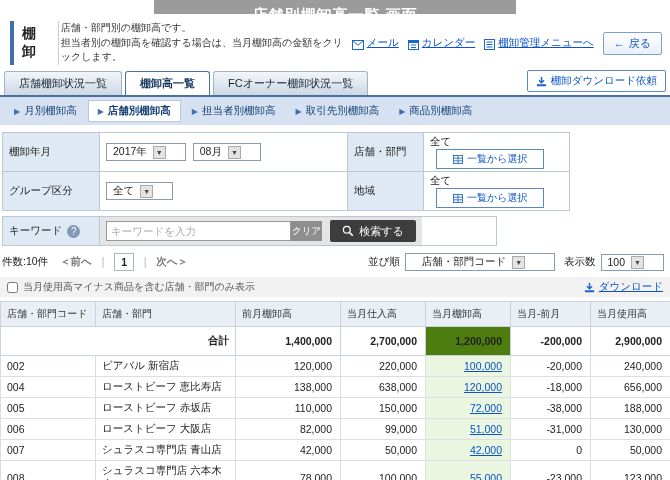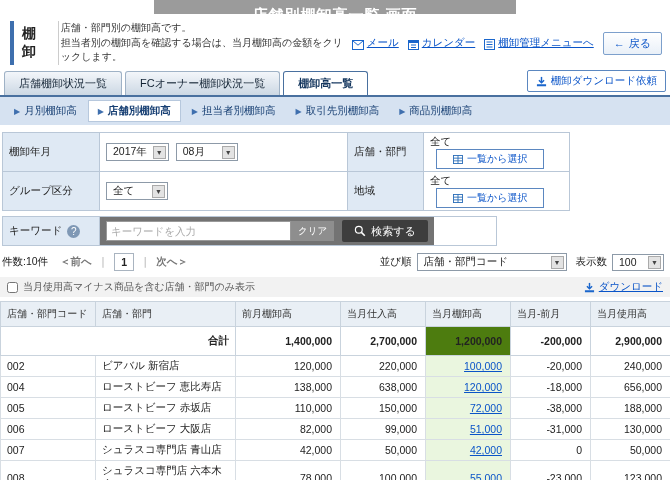--- a/index.html
+++ b/index.html
@@ -39,35 +39,35 @@
 
   
   .filter-table { border-collapse:collapse; margin:7px 0 0 2px; }
   .filter-table td { border:1px solid #b9c7d7; font-size:10.5px; padding:2px 6px; height:25px; }
   td.flabel { background:#dfe9f4; width:97px; }
   td.fvalue { background:#fff; }
   td.fv1 { width:248px; }
   td.fl2 { width:76px; }
   td.fv2 { width:146px; }
   .fake-select { display:inline-flex; align-items:center; border:1px solid #8d9aa8; background:#fff; font-size:10.5px;
-                 padding:1px 2px 1px 6px; margin-right:4px; min-width:62px; justify-content:space-between; cursor:pointer; }
+                 padding:1px 19px 1px 6px; margin-right:4px; min-width:62px; justify-content:center; cursor:pointer; }
   .fake-select .chev { font-size:7px; color:#444; background:#e3e3e3; border:1px solid #aaa; padding:2px; margin-left:6px; line-height:1; }
   .pick-btn { display:inline-flex; align-items:center; gap:4px; border:1px solid #5b87c0; background:#fff; color:#0a54c8;
               font-size:10px; padding:2px 16px; margin-left:6px; cursor:pointer; vertical-align:middle; }
 
   
   .keyword-row { display:flex; align-items:stretch; margin:5px 0 0 2px; border:1px solid #b9c7d7; width:495px; }
   .kw-label { background:#dfe9f4; width:97px; font-size:10.5px; padding:4px 6px; display:flex; align-items:center;
               gap:5px; border-right:1px solid #b9c7d7; }
   .help-badge { width:13px; height:13px; border-radius:50%; background:#7f98b5; color:#fff; font-size:10px;
                 line-height:13px; text-align:center; display:inline-block; }
-  .kw-value { display:flex; align-items:center; padding:3px 6px; background:#737373; }
+  .kw-value { display:flex; align-items:center; padding:3px 6px; background:#e5e5e5; }
   .kw-input { width:185px; height:20px; border:1px solid #999; font-size:10.5px; padding:0 4px; }
   .kw-input::placeholder { color:#aaa; }
-  .clear-btn { background:#8e8e8e; color:#fff; font-size:9.5px; border:none; padding:0 7px; height:20px; cursor:pointer; }
+  .clear-btn { background:#8e8e8e; color:#fff; font-size:9.5px; border:none; padding:0 1px; height:20px; cursor:pointer; }
   .search-btn { margin-left:8px; background:#3d3d3d; color:#fff; font-size:11px; border:none; border-radius:2px;
                 padding:0 12px; height:22px; display:inline-flex; align-items:center; gap:5px; cursor:pointer; }
 
   
   .results-bar { display:flex; align-items:center; margin:7px 2px 0; font-size:10.5px; }
   .pager { display:flex; align-items:center; gap:6px; margin-left:12px;font-weight:bold; }
   .pg-nav { color:#777; cursor:pointer; }
   .page-box { border:1px solid #a9b4c0; background:#fff; padding:0 6px; line-height:16px; }
   .sep { color:#c4c4c4; }
   .sort-group { margin-left:auto; display:flex; align-items:center; gap:5px; }
@@ -141,22 +141,22 @@
     </span>
     <span class="back-btn">
       <span class="icon">←</span>
       <span>戻る</span>
     </span>
   </div>
 </div>
 
 <div class="tabbar">
   <div class="tab">店舗棚卸状況一覧</div>
+  <div class="tab active">棚卸高一覧</div>
   <div class="tab">FCオーナー棚卸状況一覧</div>
-  <div class="tab active">棚卸高一覧</div>
   <button class="dl-request">
     <span class="icon">
         <svg width="11" height="11" viewBox="0 0 12 12">
           <path d="M6 1 V7" stroke="#1a66cc" stroke-width="1.6" fill="none"></path>
           <path d="M3.2 4.6 L6 7.4 L8.8 4.6" stroke="#1a66cc" stroke-width="1.6" fill="none"></path>
           <rect x="1" y="9" width="10" height="2.2" fill="#1a66cc"></rect>
         </svg>
       </span>
     <span>棚卸ダウンロード依頼</span>
   </button>

